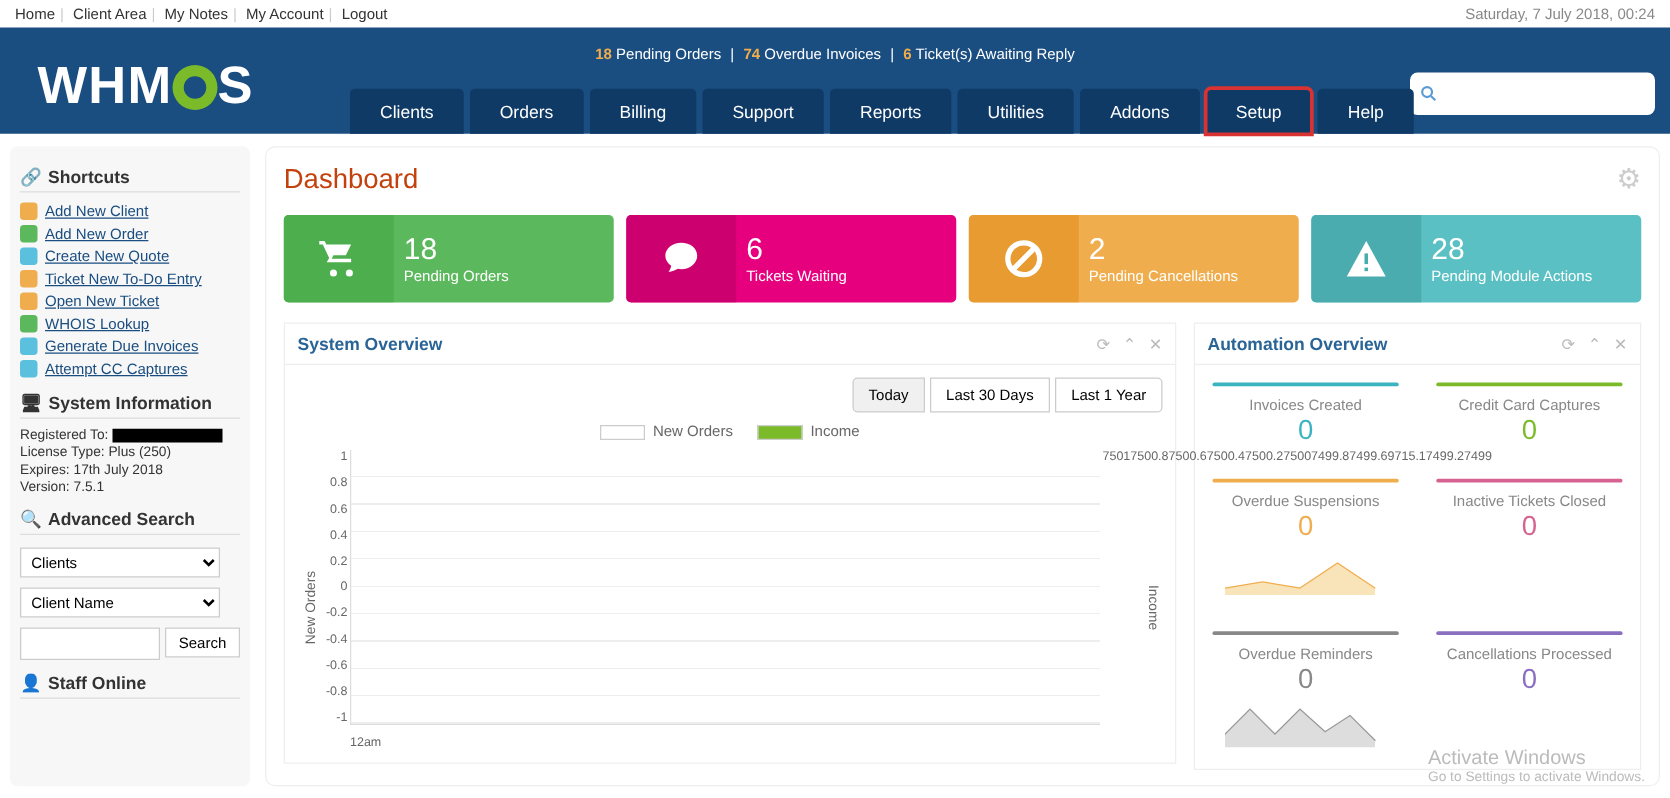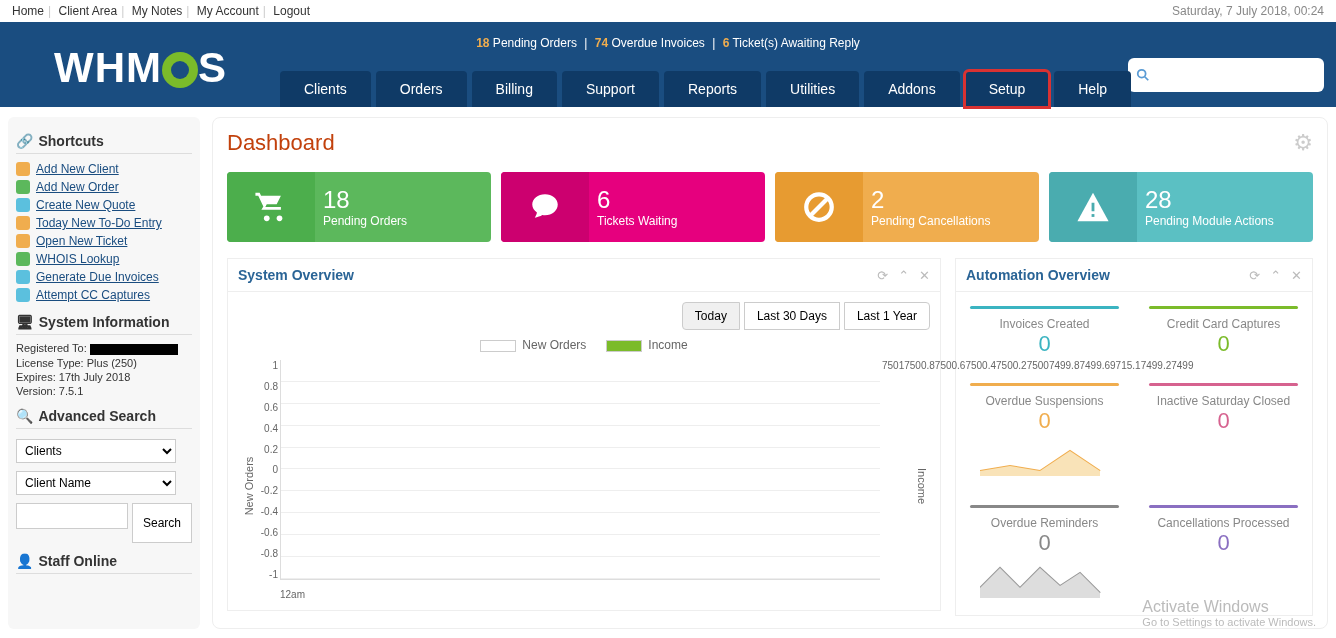--- a/index.html
+++ b/index.html
@@ -2,41 +2,41 @@
 <html><head>
 <meta charset="utf-8">
 <style>
 *{box-sizing:border-box;margin:0;padding:0;}
 body{font-family:Arial,Helvetica,sans-serif;font-size:13px;color:#333;background:#fff;width:1336px;}
 .topbar{height:22px;display:flex;justify-content:space-between;align-items:center;padding:0 12px;font-size:12px;}
 .topbar-left span{cursor:pointer;}
 .topbar-left .sep{color:#ccc;margin:0 4px;}
 .topbar-right{color:#888;}
 .bluebar{background:#1a4d80;height:85px;position:relative;}
-.logo{position:absolute;left:30px;top:22px;color:#fff;font-size:42px;font-weight:bold;letter-spacing:1px;font-family:Arial,sans-serif;margin-left:24px;}
+.logo{position:absolute;left:30px;top:22px;color:#fff;font-size:42px;font-weight:bold;letter-spacing:1px;font-family:Arial,sans-serif;}
 .logo .gear{display:inline-block;width:36px;height:36px;border-radius:50%;background:#7bbb2a;position:relative;vertical-align:-6px;}
 .logo .gear:before{content:"";position:absolute;inset:9px;border-radius:50%;background:#1a4d80;}
 .alerts{position:absolute;top:14px;left:50%;transform:translateX(-50%);color:#fff;font-size:12px;}
 .alerts .num{color:#f0ad4e;font-weight:bold;}
 .alerts .div{color:#fff;margin:0 4px;}
 .searchbox{position:absolute;right:12px;top:36px;width:196px;height:34px;background:#fff;border-radius:6px;display:flex;align-items:center;padding:0 8px;}
 .searchbox svg{width:14px;height:14px;}
 .nav{position:absolute;left:280px;bottom:0;display:flex;gap:5px;}
 .nav-item{background:#0f3a66;color:#fff;padding:10px 24px;font-size:14px;border-radius:4px 4px 0 0;cursor:pointer;}
 .nav-item.highlight{outline:3px solid #d93232;outline-offset:-1px;}
 .body{display:flex;gap:12px;padding:10px 8px;}
 .sidebar{width:192px;background:#f7f7f7;border-radius:6px;padding:6px 8px 20px 8px;font-size:12px;}
 .sb-heading{font-weight:bold;font-size:14px;margin:10px 0 6px 0;border-bottom:1px solid #ddd;padding-bottom:4px;display:flex;align-items:center;gap:5px;}
 .sb-item{display:flex;align-items:center;gap:6px;padding:2px 0;color:#1a4d80;text-decoration:underline;cursor:pointer;}
 .sb-icon{width:14px;height:14px;display:inline-block;border-radius:3px;}
 .sysinfo div{font-size:11px;color:#333;padding:1px 0;}
 .blackbar{display:inline-block;background:#000;width:88px;height:11px;vertical-align:middle;}
 .sb-select{width:160px;height:24px;border:1px solid #ccc;margin:4px 0;background:#fff;font-size:12px;padding:0 4px;}
 .sb-input{width:112px;height:26px;border:1px solid #ccc;}
-.sb-btn{height:40px;padding:0 10px;border:1px solid #ccc;background:#fff;cursor:pointer;font-size:12px;}
+.sb-btn{height:24px;padding:0 10px;border:1px solid #ccc;background:#fff;cursor:pointer;font-size:12px;}
 .main{flex:1;background:#fff;border-radius:8px;padding:12px 14px;border:1px solid #eee;}
 .dash-title{display:flex;justify-content:space-between;align-items:center;margin-bottom:16px;}
 .dash-title h2{font-size:22px;font-weight:normal;color:#c2410c;}
 .gear-icon{color:#ccc;font-size:22px;}
 .tiles{display:flex;gap:10px;margin-bottom:16px;}
 .tile{flex:1;height:70px;border-radius:4px;display:flex;align-items:center;color:#fff;overflow:hidden;}
 .tile-icon{width:88px;height:100%;display:flex;align-items:center;justify-content:center;}
 .tile-body{padding:6px 8px;flex:1;}
 .tile-num{font-size:24px;}
 .tile-label{font-size:12px;}
@@ -131,21 +131,21 @@
         <div class="sb-item">
           <span class="sb-icon" style="background:#5cb85c;"></span>
           <span>Add New Order</span>
         </div>
         <div class="sb-item">
           <span class="sb-icon" style="background:#5bc0de;"></span>
           <span> Create New Quote</span>
         </div>
         <div class="sb-item">
           <span class="sb-icon" style="background:#f0ad4e;"></span>
-          <span> Today New To-Do Entry</span>
+          <span> Ticket New To-Do Entry</span>
         </div>
         <div class="sb-item">
           <span class="sb-icon" style="background:#f0ad4e;"></span>
           <span> Open New Ticket</span>
         </div>
         <div class="sb-item">
           <span class="sb-icon" style="background:#5cb85c;"></span>
           <span>WHOIS Lookup</span>
         </div>
         <div class="sb-item">
@@ -319,21 +319,21 @@
                 <div class="auto-line" style="background:#7bbb2a;"></div>
                 <div class="auto-name">Credit Card Captures</div>
                 <div class="auto-val" style="color:#7bbb2a;">0</div>
               </div>
               <div class="auto-cell"><div class="auto-line" style="background:#f0ad4e;"></div><div class="auto-name">Overdue Suspensions</div><div class="auto-val" style="color:#f0ad4e;">0</div><svg class="spark" viewBox="0 0 130 40">
                   <polyline points="0,35 30,30 60,35 90,15 120,35" fill="none" stroke="#f0ad4e" stroke-width="2"></polyline>
                   <polygon points="0,35 30,30 60,35 90,15 120,35 120,40 0,40" fill="#f9e3b8"></polygon>
                 </svg></div>
               <div class="auto-cell">
                 <div class="auto-line" style="background:#d6628f;"></div>
-                <div class="auto-name">Inactive Saturday Closed</div>
+                <div class="auto-name">Inactive Tickets Closed</div>
                 <div class="auto-val" style="color:#d6628f;">0</div>
               </div>
               <div class="auto-cell"><div class="auto-line" style="background:#888;"></div><div class="auto-name">Overdue Reminders</div><div class="auto-val" style="color:#888;">0</div><svg class="spark" viewBox="0 0 130 40">
                   <polyline points="0,30 20,10 40,30 60,10 80,28 100,15 120,35" fill="none" stroke="#999" stroke-width="2"></polyline>
                   <polygon points="0,30 20,10 40,30 60,10 80,28 100,15 120,35 120,40 0,40" fill="#ddd"></polygon>
                 </svg></div>
               <div class="auto-cell">
                 <div class="auto-line" style="background:#8a6fc1;"></div>
                 <div class="auto-name">Cancellations Processed</div>
                 <div class="auto-val" style="color:#8a6fc1;">0</div>

